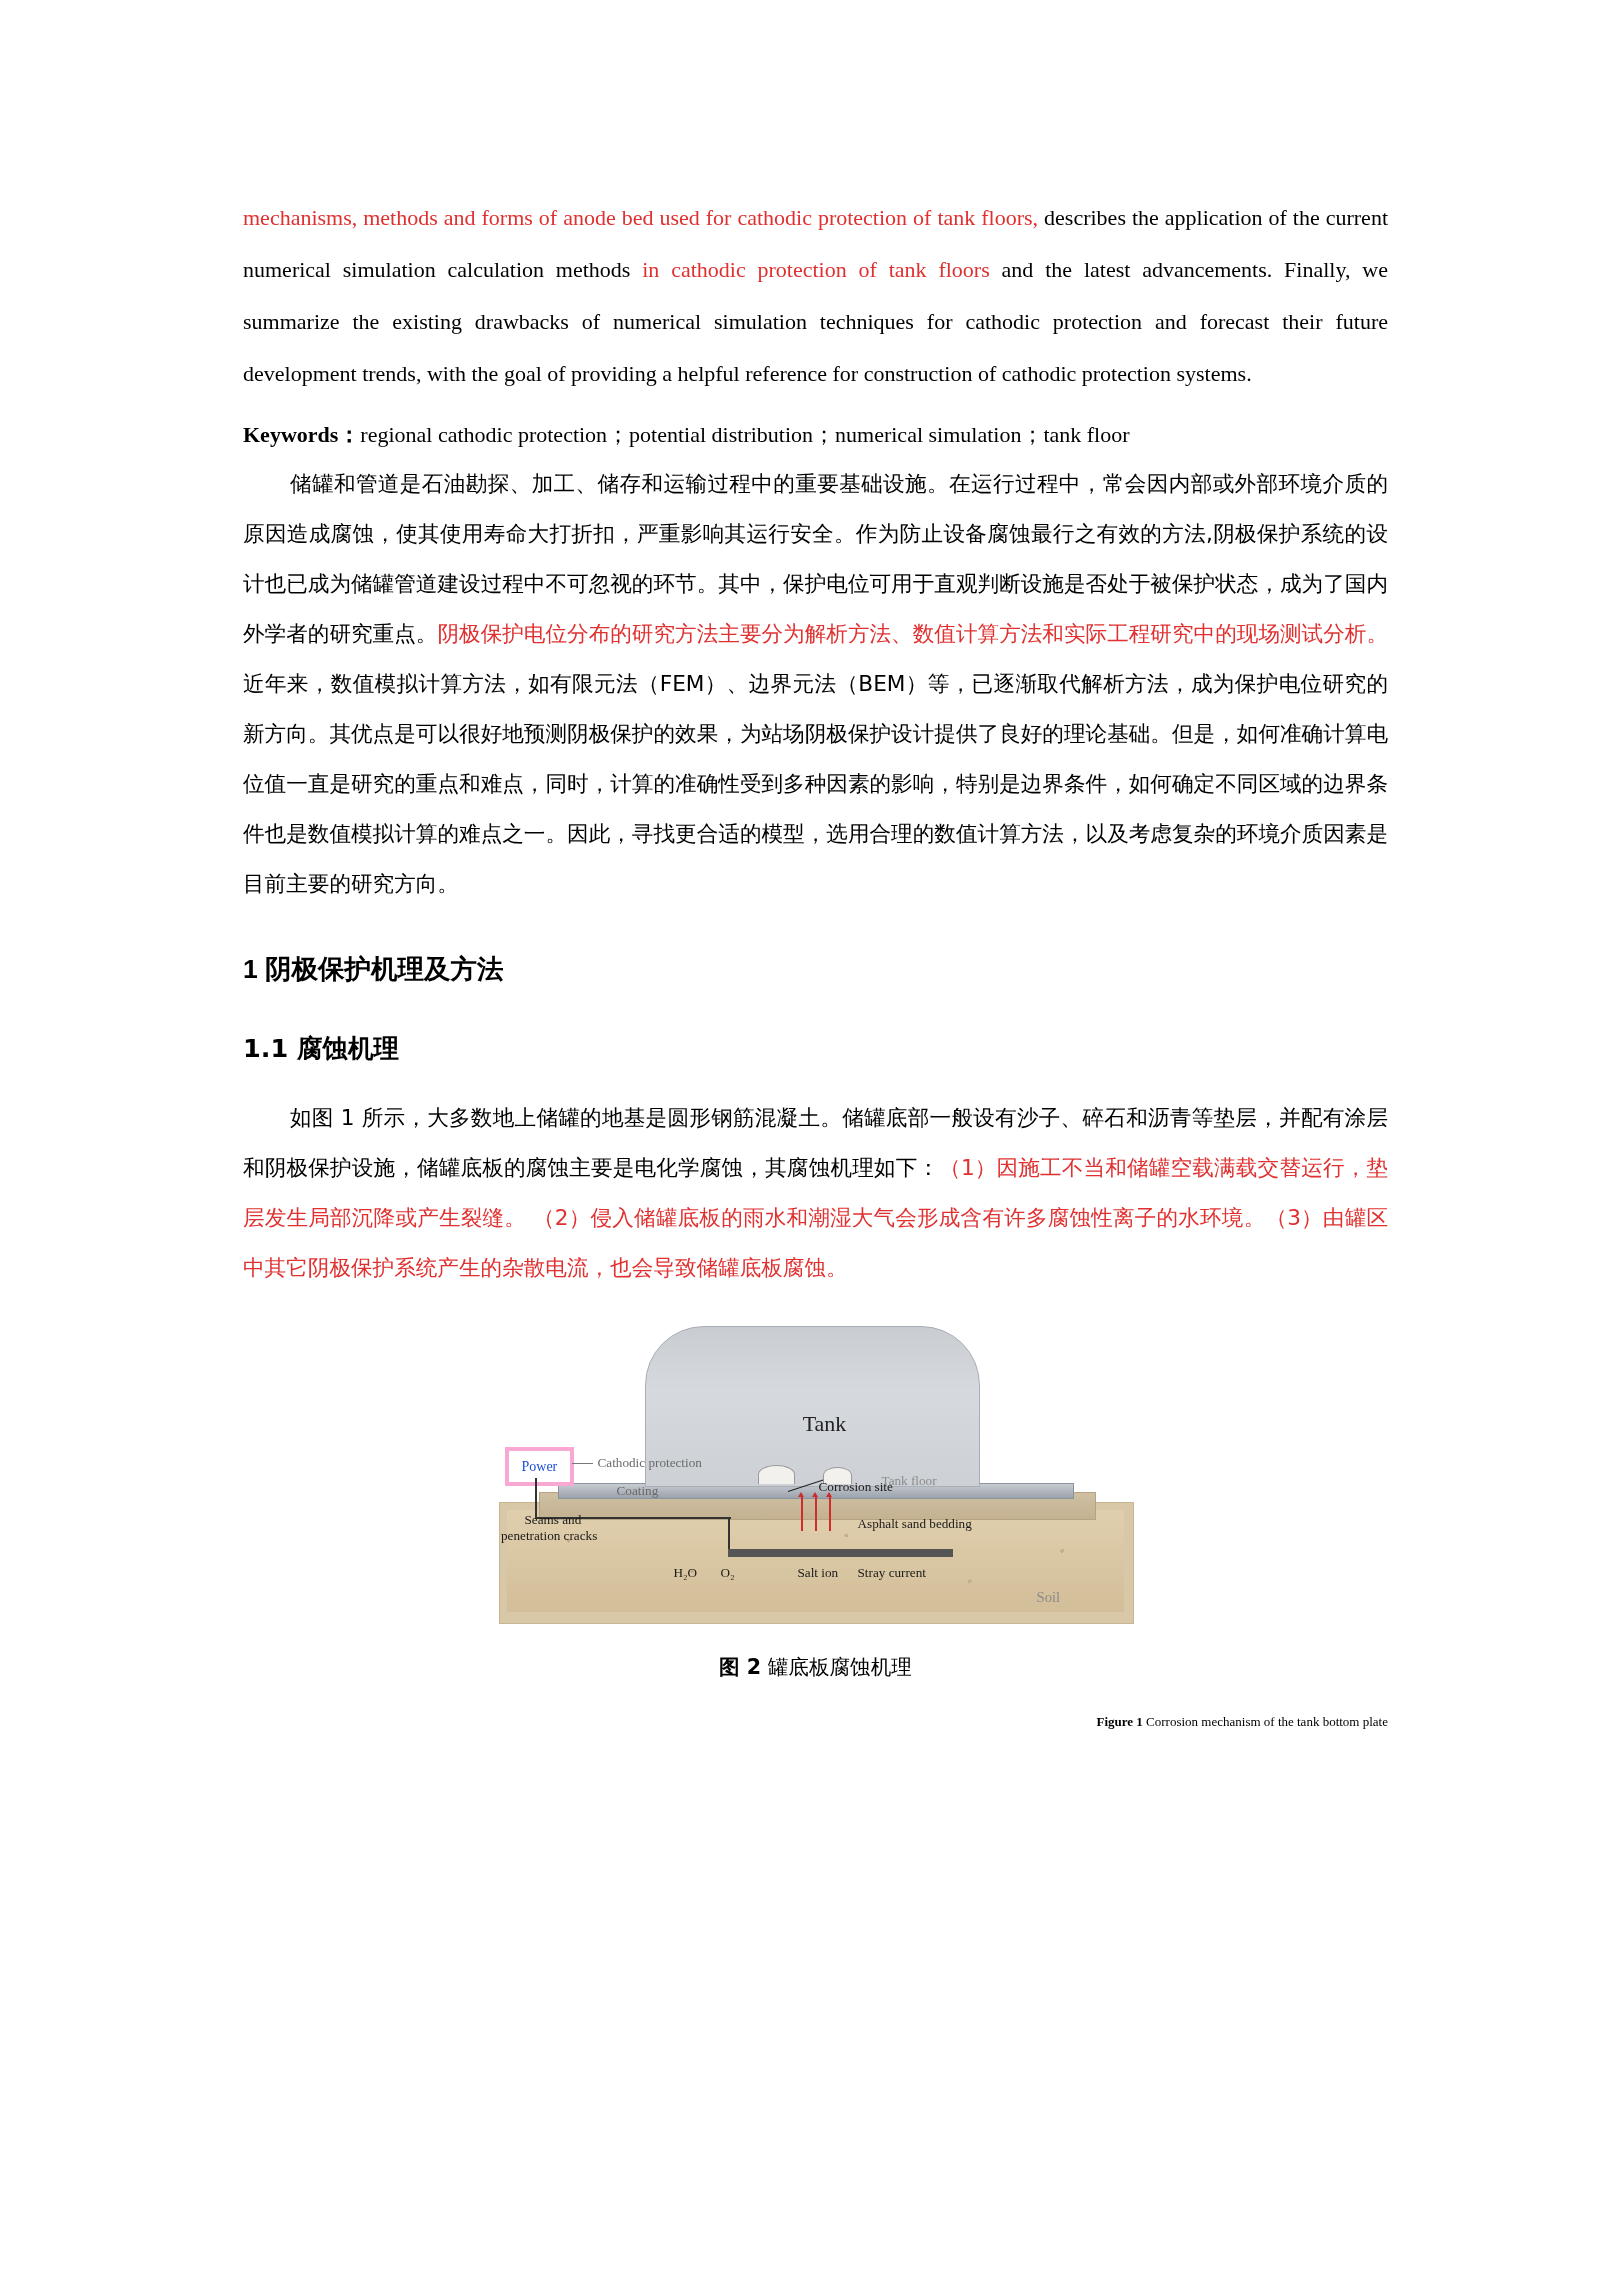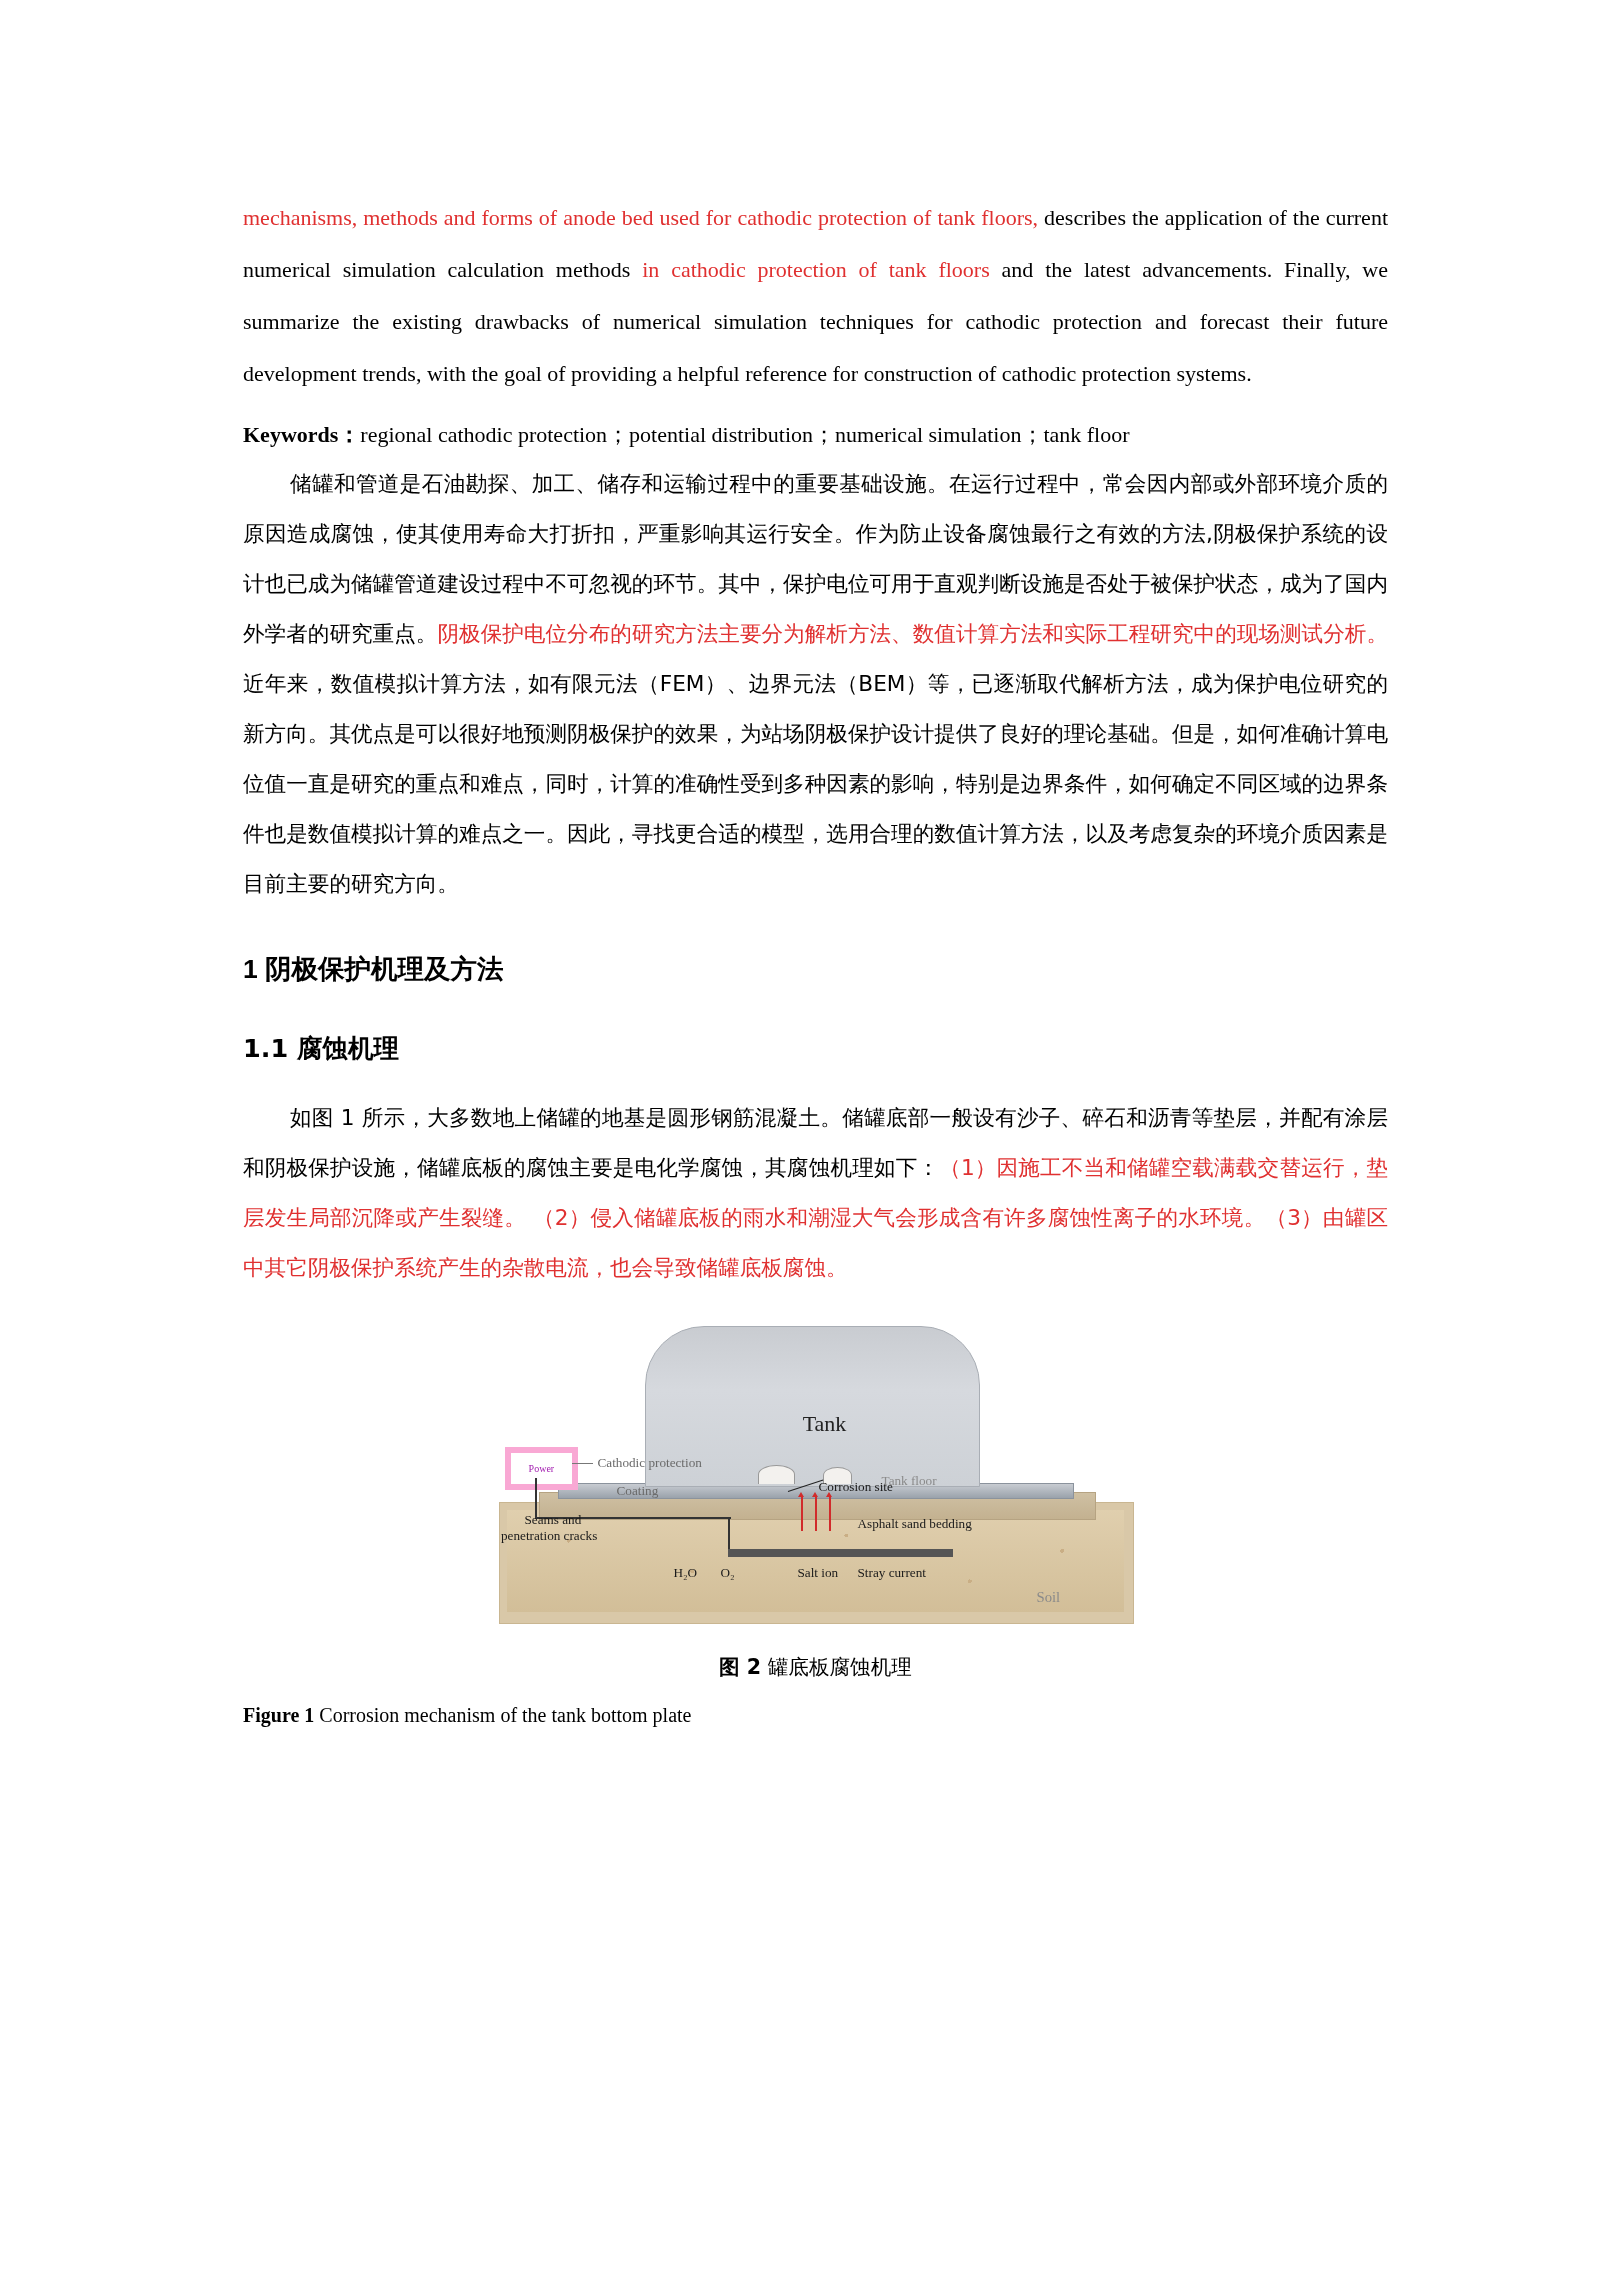--- a/index.html
+++ b/index.html
@@ -140,27 +140,27 @@
     font-size: 22px;
     color: #222;
     margin-left: 25px;
   }
   .fig-power {
     position: absolute;
     left: 27.4px;
     top: 129px;
     width: 61px;
     height: 31px;
-    border: 6px solid #f9a8d4;
+    border: 4px solid #f9a8d4;
     background: #fff;
     font-family: "Liberation Serif", serif;
-    font-size: 10px;
+    font-size: 14px;
     line-height: 31px;
     text-align: center;
-    color: #a21caf;
+    color: #1d4ed8;
   }
   .fig-wire1 {
     position: absolute;
     left: 57px;
     top: 160px;
     width: 2px;
     height: 41px;
     background: #333;
   }
   .fig-wire2 {
@@ -232,24 +232,24 @@
     border-bottom: 5.9px solid #d12b2b;
   }
   .fig-caption-cn {
     margin-top: 7.8px;
     font-family: "DejaVu Sans", sans-serif;
     font-size: 20.6px;
     text-align: center;
   }
   .fig-caption-cn b { font-weight: bold; }
   .fig-caption-en {
-    margin-top: 23px;
-    font-family: "Liberation Serif", serif;
-    font-size: 20px;
-    text-align: left;
+    margin-top: 33px;
+    font-family: "Liberation Serif", serif;
+    font-size: 13px;
+    text-align: right;
   }
   .fig-caption-en b { font-weight: bold; }
 </style>
 </head>
 <body>
 
 <div class="page">
   <div class="content">
 
     <p class="body en"><span class="red">mechanisms, methods and forms of anode bed used for cathodic protection of tank floors,</span><span> describes the application of the current numerical simulation calculation methods </span><span class="red">in cathodic protection of tank floors</span><span> and the latest advancements. Finally, we summarize the existing drawbacks of numerical simulation techniques for cathodic protection and forecast their future development trends, with the goal of providing a helpful reference for construction of cathodic protection systems.</span></p>

